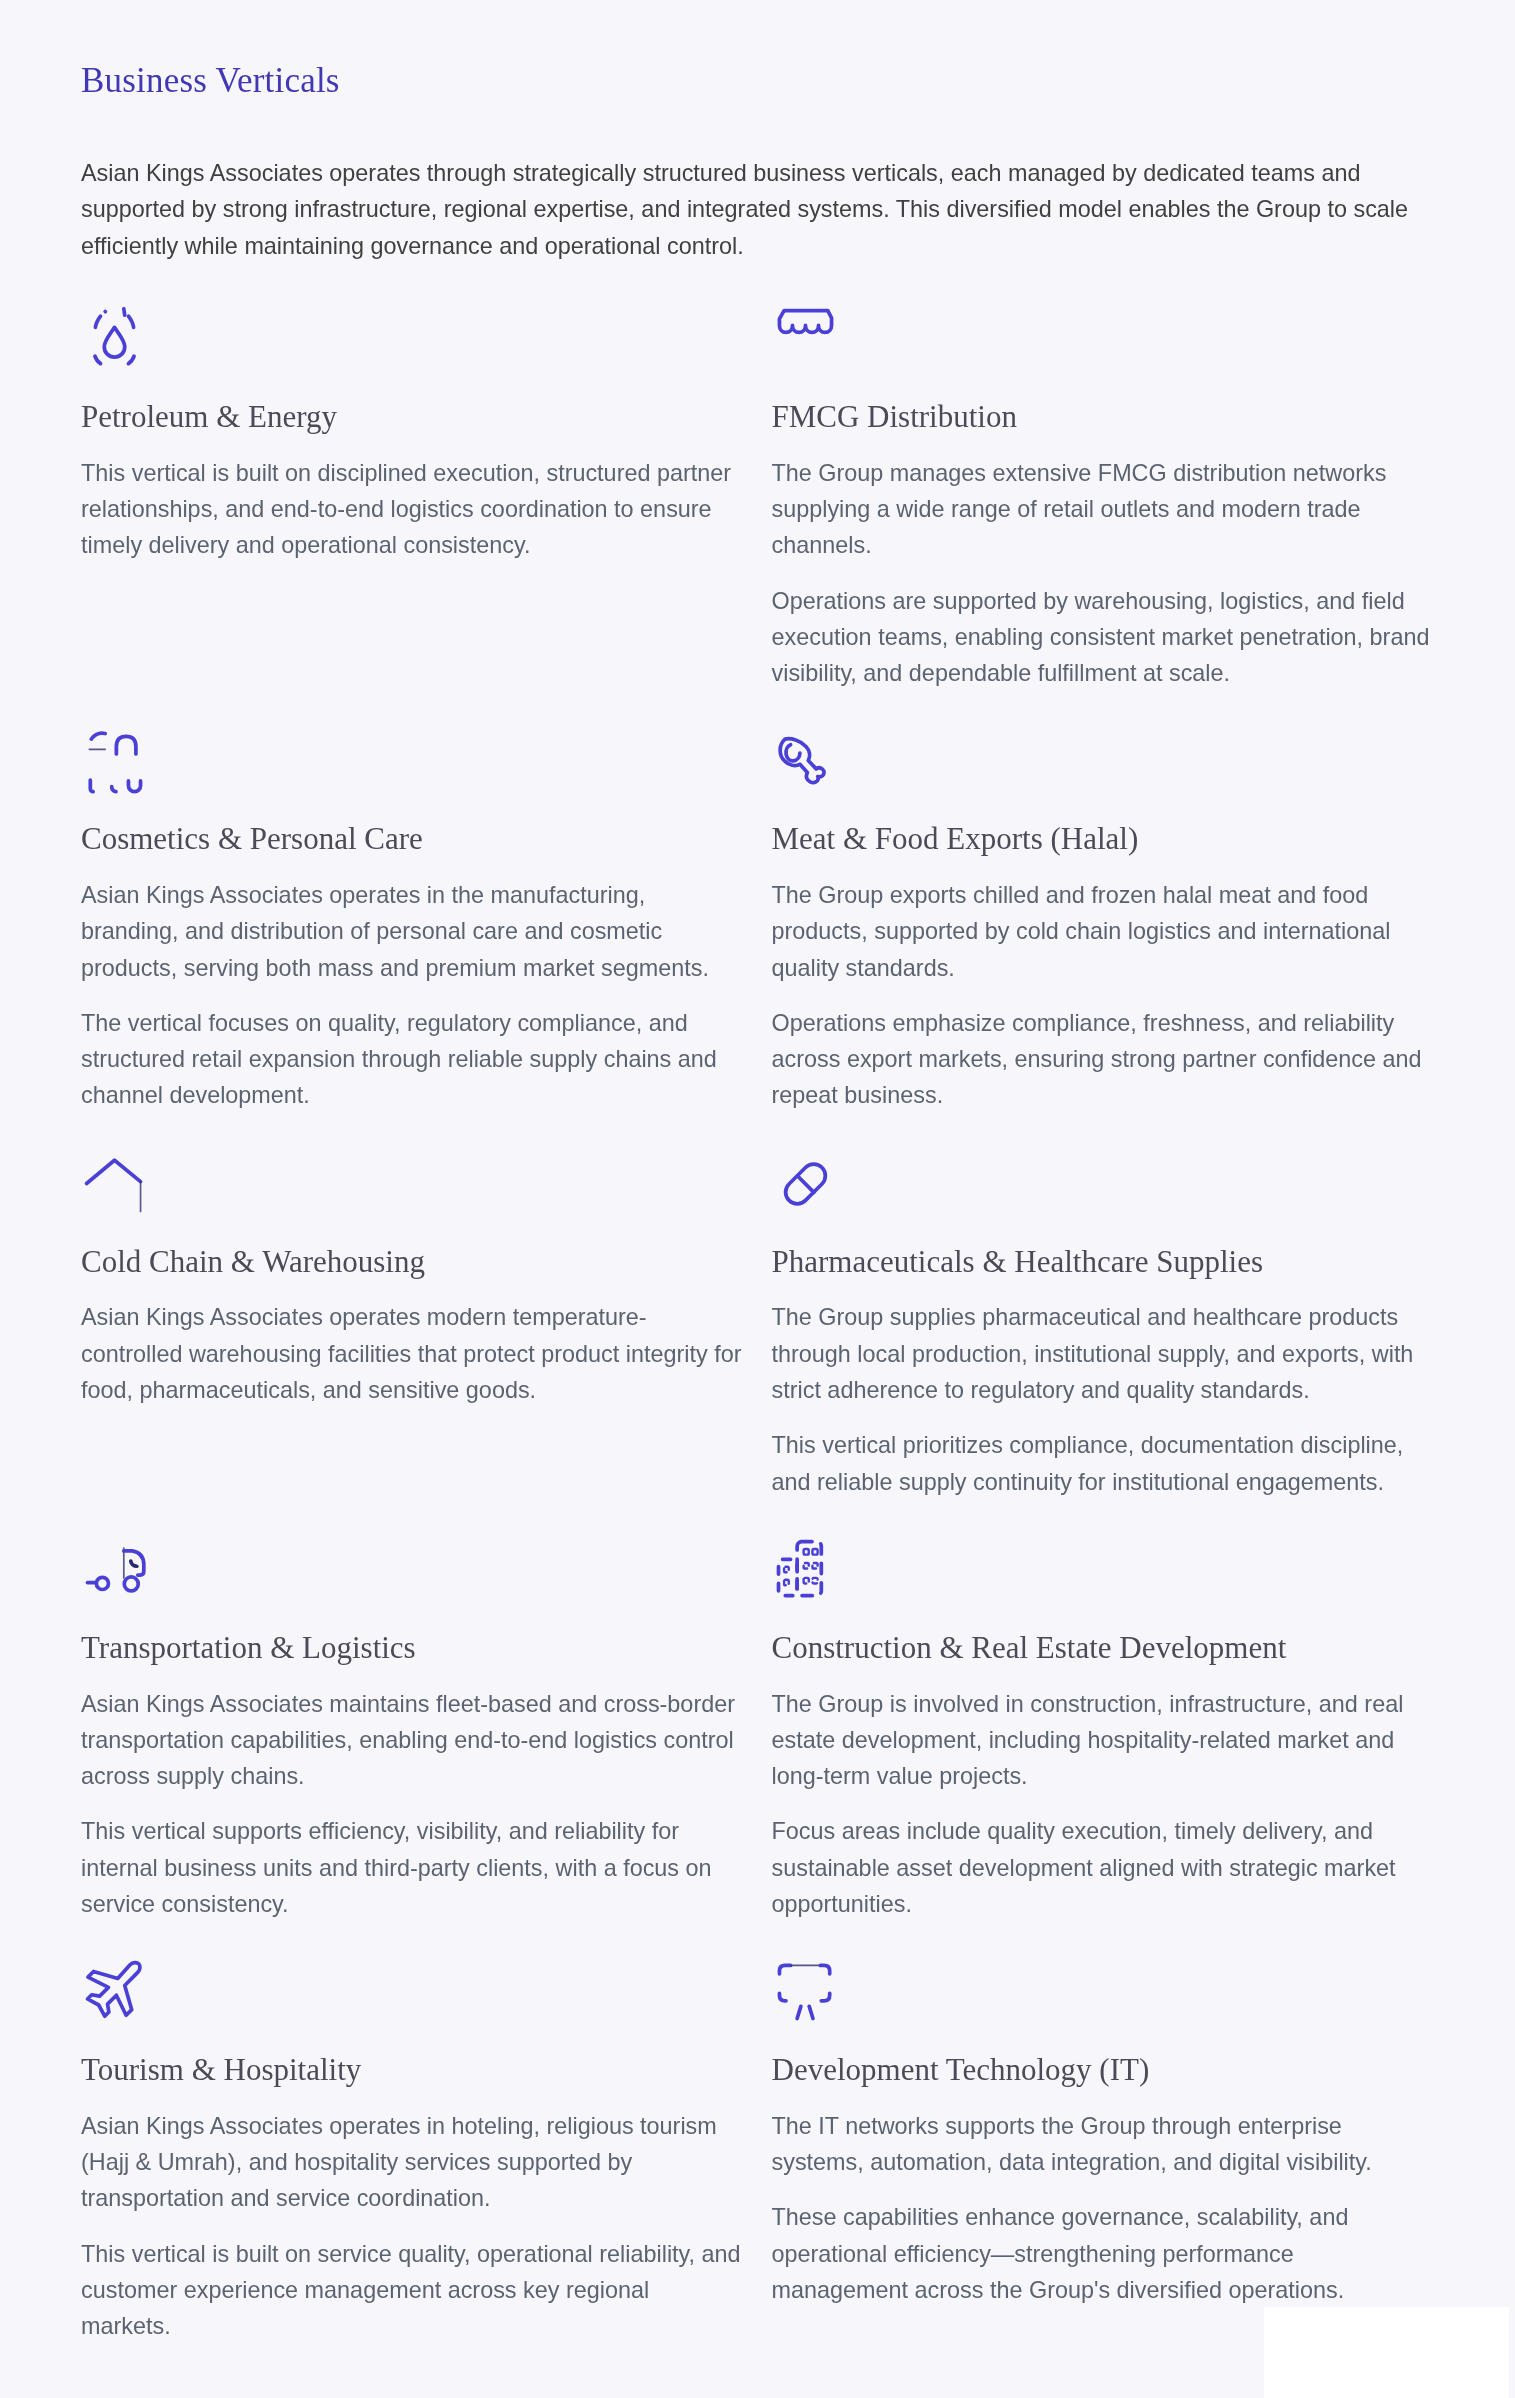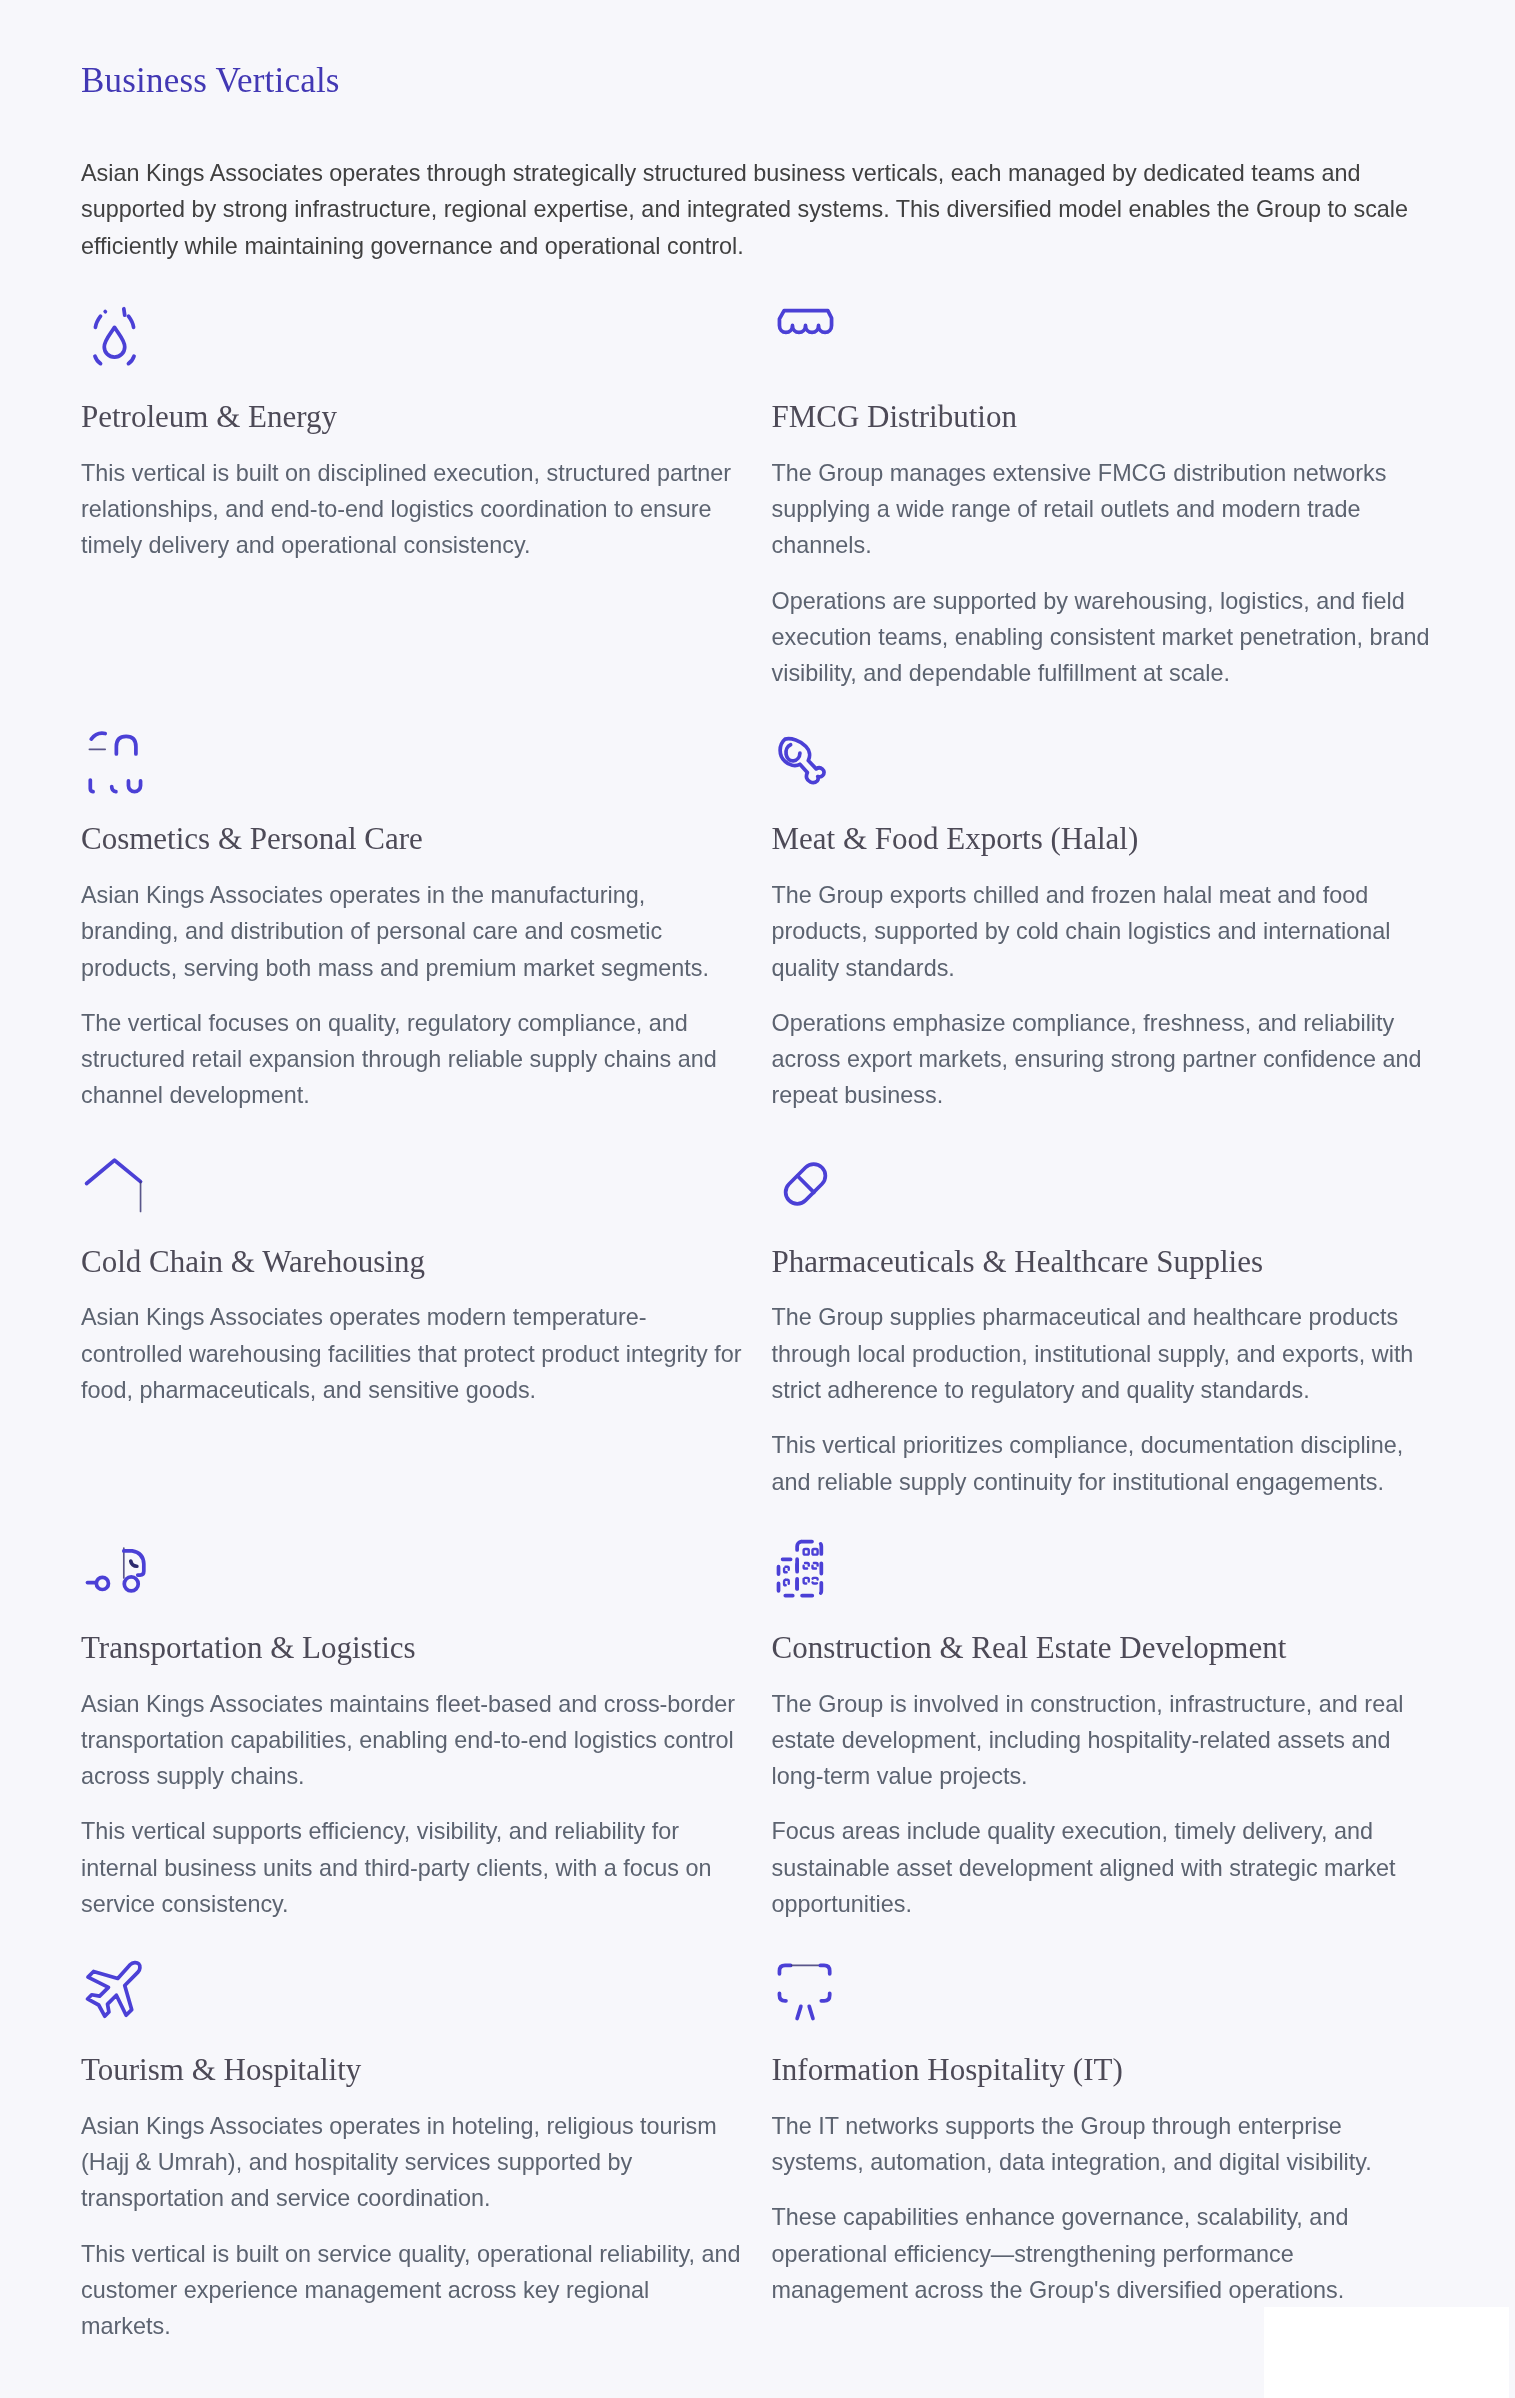--- a/index.html
+++ b/index.html
@@ -181,21 +181,21 @@
             <rect x="34" y="29" width="5.5" height="6" rx="1.5" stroke-dasharray="6 4"></rect>
             <rect x="43.5" y="29" width="5.5" height="6" rx="1.5" stroke-dasharray="6 4"></rect>
             <rect x="34" y="45" width="5.5" height="6" rx="1.5" stroke-dasharray="7 4"></rect>
             <rect x="43.5" y="45" width="5.5" height="6" rx="1.5" stroke-dasharray="5 4"></rect>
             <rect x="13" y="33" width="5" height="6" rx="1.5" stroke-dasharray="6 4"></rect>
             <rect x="13" y="47" width="5" height="6" rx="1.5" stroke-dasharray="7 4"></rect>
           </g>
         </svg>
       </div>
       <h2>Construction &amp; Real Estate Development</h2>
-      <p>The Group is involved in construction, infrastructure, and real estate development, including hospitality-related assets and long-term value projects.</p>
+      <p>The Group is involved in construction, infrastructure, and real estate development, including hospitality-related market and long-term value projects.</p>
       <p>Focus areas include quality execution, timely delivery, and sustainable asset development aligned with strategic market opportunities.</p>
     </section>
 
     <section class="card">
       <div class="icon">
         <svg class="ic" width="67" height="67" viewBox="0 0 72 72" stroke-width="3.8">
           <path d="M53 7 c2.5 -2.5 7 -2.8 9 -0.8 c2 2 1.7 6.5 -0.8 9 L47 29.5 l7.5 26 -6 6 -10.5 -21.5 -9.5 9.5 1.5 8.5 -4.5 4.5 -6.5 -12 -12 -6.5 4.5 -4.5 8.5 1.5 9.5 -9.5 L7.5 20.5 l6 -6 26 7.5 Z"></path>
         </svg>
       </div>
       <h2>Tourism &amp; Hospitality</h2>
@@ -208,21 +208,21 @@
         <svg class="ic" width="67" height="67" viewBox="0 0 72 72">
           <path d="M8 17 v-3 q0 -6 6 -6 h6"></path>
           <path class="thin" d="M21 8 h30"></path>
           <path d="M52 8 h4 q6 0 6 6 v3"></path>
           <path d="M8 38 v2 q0 6 6 6 h1"></path>
           <path d="M62 38 v2 q0 6 -6 6 h-3"></path>
           <path d="M31 52 l-4 13"></path>
           <path d="M40 52 l4 13"></path>
         </svg>
       </div>
-      <h2>Information Hospitality (IT)</h2>
+      <h2>Development Technology (IT)</h2>
       <p>The IT networks supports the Group through enterprise systems, automation, data integration, and digital visibility.</p>
       <p>These capabilities enhance governance, scalability, and operational efficiency—strengthening performance management across the Group's diversified operations.</p>
     </section>
 
   </div>
 </div>
 
 <div class="white-box"></div>
 
 

